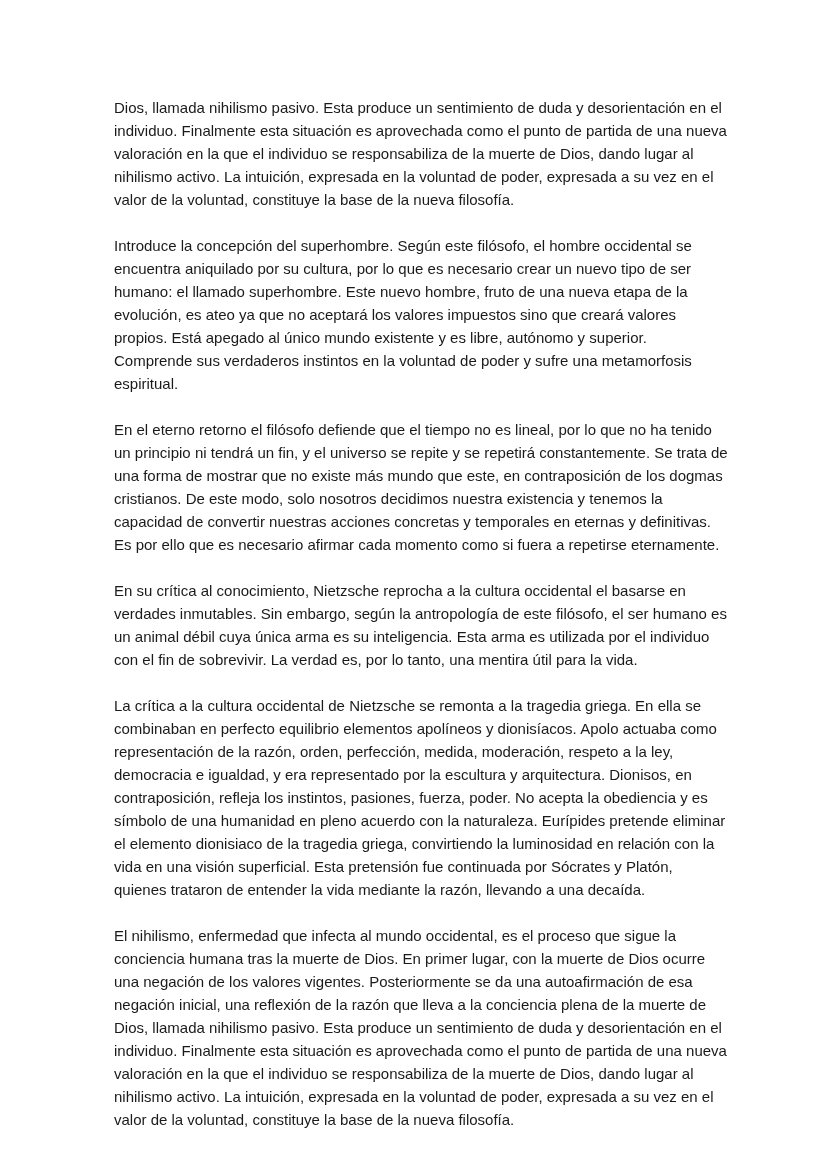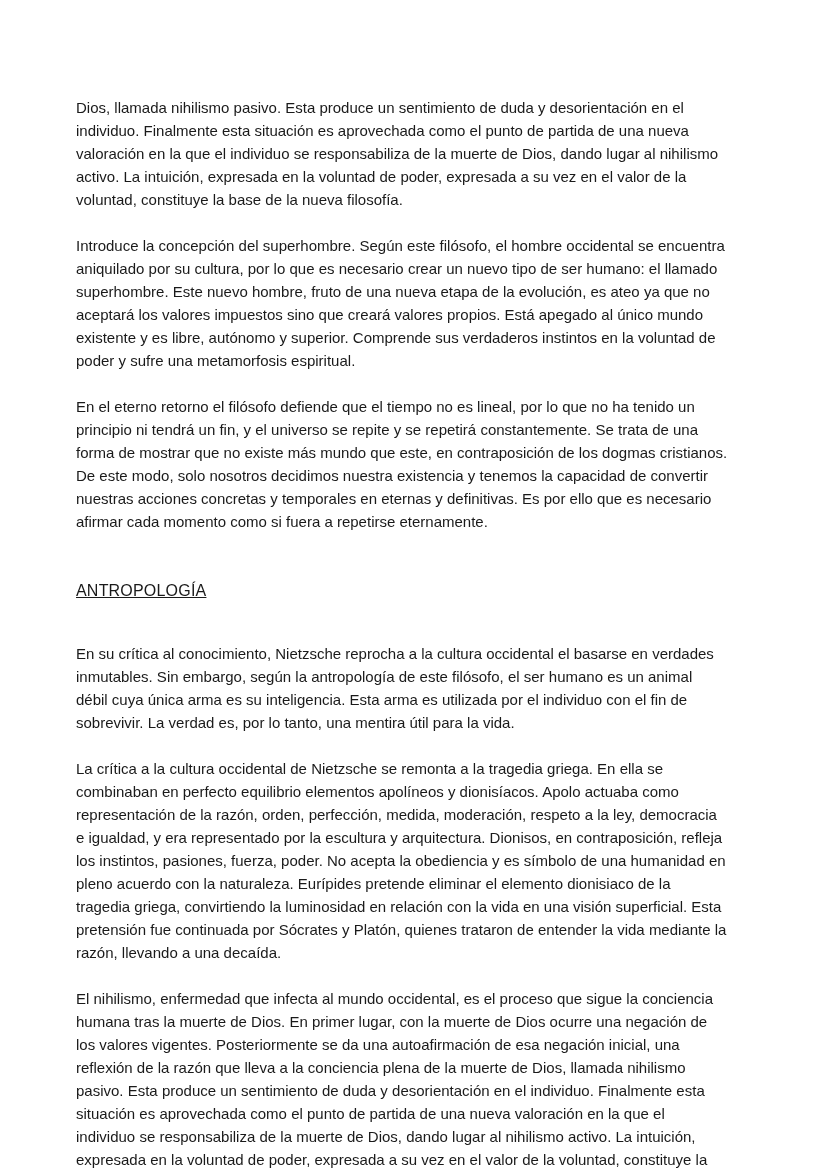--- a/index.html
+++ b/index.html
@@ -5,21 +5,21 @@
   html, body {
     margin: 0;
     padding: 0;
     background: #ffffff;
   }
   .page {
     width: 828px;
     height: 1169px;
     box-sizing: border-box;
     background: #ffffff;
-    padding: 96px 100px 60px 76px;
+    padding: 96px 100px 60px 114px;
     font-family: "Liberation Sans", "DejaVu Sans", sans-serif;
     font-size: 15px;
     line-height: 23px;
     color: #1a1a1a;
     overflow: hidden;
   }
   .page p {
     margin: 0 0 23px 0;
     text-align: left;
   }
@@ -32,17 +32,16 @@
     color: #1a1a1a;
   }
 </style>
 </head>
 <body>
 
 <div class="page">
   <p>Dios, llamada nihilismo pasivo. Esta produce un sentimiento de duda y desorientación en el individuo. Finalmente esta situación es aprovechada como el punto de partida de una nueva valoración en la que el individuo se responsabiliza de la muerte de Dios, dando lugar al nihilismo activo. La intuición, expresada en la voluntad de poder, expresada a su vez en el valor de la voluntad, constituye la base de la nueva filosofía.</p>
   <p>Introduce la concepción del superhombre. Según este filósofo, el hombre occidental se encuentra aniquilado por su cultura, por lo que es necesario crear un nuevo tipo de ser humano: el llamado superhombre. Este nuevo hombre, fruto de una nueva etapa de la evolución, es ateo ya que no aceptará los valores impuestos sino que creará valores propios. Está apegado al único mundo existente y es libre, autónomo y superior. Comprende sus verdaderos instintos en la voluntad de poder y sufre una metamorfosis espiritual.</p>
   <p>En el eterno retorno el filósofo defiende que el tiempo no es lineal, por lo que no ha tenido un principio ni tendrá un fin, y el universo se repite y se repetirá constantemente. Se trata de una forma de mostrar que no existe más mundo que este, en contraposición de los dogmas cristianos. De este modo, solo nosotros decidimos nuestra existencia y tenemos la capacidad de convertir nuestras acciones concretas y temporales en eternas y definitivas. Es por ello que es necesario afirmar cada momento como si fuera a repetirse eternamente.</p>
-  <h2 class="section-heading">ANTROPOLOGÍA</h2>
   <p>En su crítica al conocimiento, Nietzsche reprocha a la cultura occidental el basarse en verdades inmutables. Sin embargo, según la antropología de este filósofo, el ser humano es un animal débil cuya única arma es su inteligencia. Esta arma es utilizada por el individuo con el fin de sobrevivir. La verdad es, por lo tanto, una mentira útil para la vida.</p>
   <p>La crítica a la cultura occidental de Nietzsche se remonta a la tragedia griega. En ella se combinaban en perfecto equilibrio elementos apolíneos y dionisíacos. Apolo actuaba como representación de la razón, orden, perfección, medida, moderación, respeto a la ley, democracia e igualdad, y era representado por la escultura y arquitectura. Dionisos, en contraposición, refleja los instintos, pasiones, fuerza, poder. No acepta la obediencia y es símbolo de una humanidad en pleno acuerdo con la naturaleza. Eurípides pretende eliminar el elemento dionisiaco de la tragedia griega, convirtiendo la luminosidad en relación con la vida en una visión superficial. Esta pretensión fue continuada por Sócrates y Platón, quienes trataron de entender la vida mediante la razón, llevando a una decaída.</p>
   <p>El nihilismo, enfermedad que infecta al mundo occidental, es el proceso que sigue la conciencia humana tras la muerte de Dios. En primer lugar, con la muerte de Dios ocurre una negación de los valores vigentes. Posteriormente se da una autoafirmación de esa negación inicial, una reflexión de la razón que lleva a la conciencia plena de la muerte de Dios, llamada nihilismo pasivo. Esta produce un sentimiento de duda y desorientación en el individuo. Finalmente esta situación es aprovechada como el punto de partida de una nueva valoración en la que el individuo se responsabiliza de la muerte de Dios, dando lugar al nihilismo activo. La intuición, expresada en la voluntad de poder, expresada a su vez en el valor de la voluntad, constituye la base de la nueva filosofía.</p>
 </div>
 
 </body></html>

